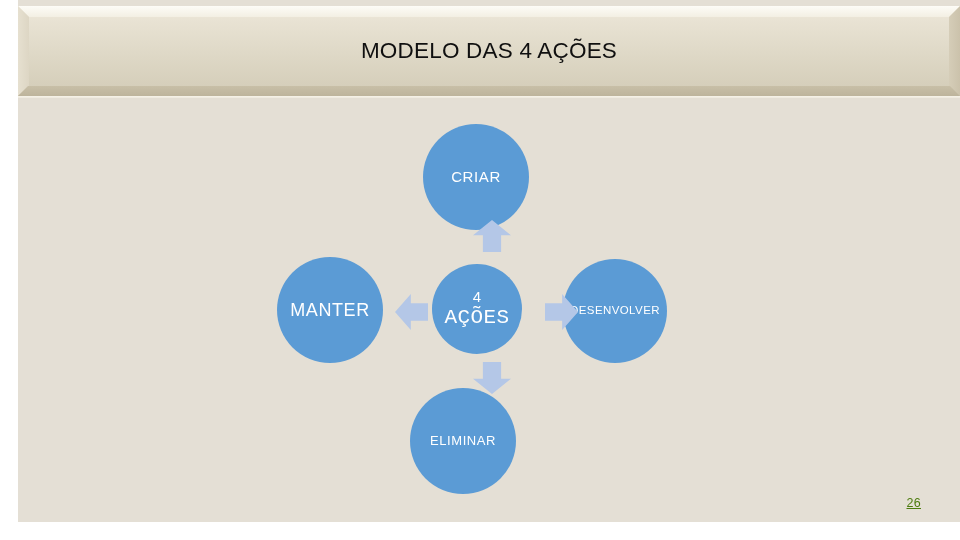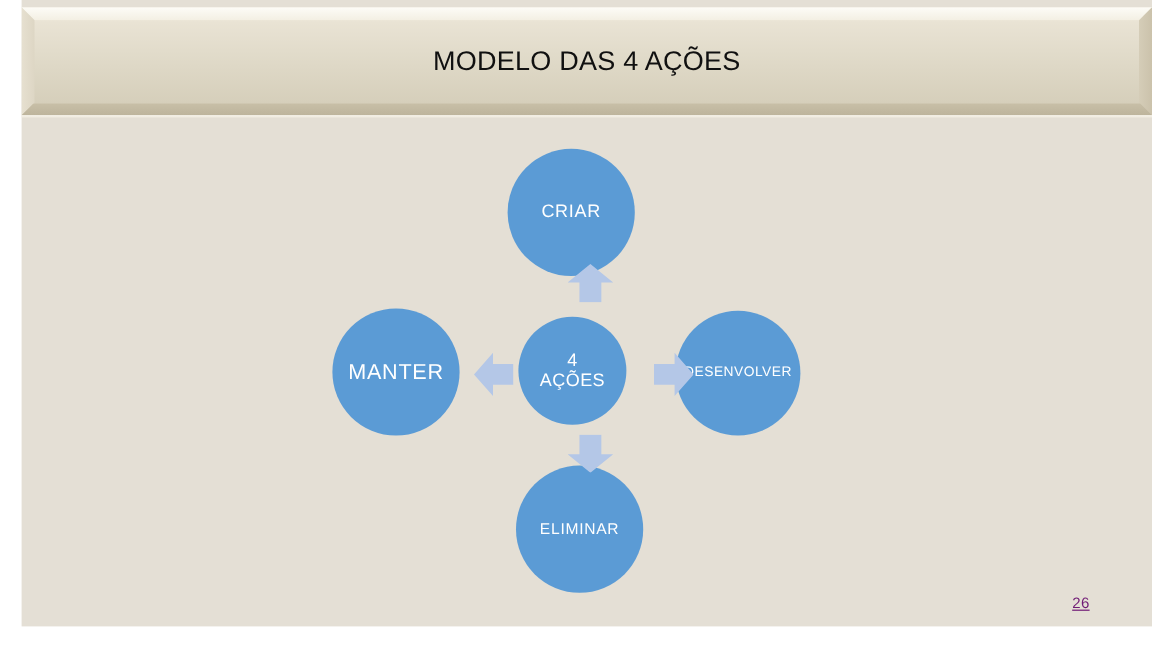--- a/index.html
+++ b/index.html
@@ -130,35 +130,35 @@
     letter-spacing: 0.6px;
   }
   .node-center {
     left: 414px; top: 168px;
     width: 90px; height: 90px;
     font-size: 15px;
     letter-spacing: 0.4px;
     flex-direction: column;
   }
   .node-center .n-num { font-size: 15px; }
-  .node-center .n-word { font-size: 15px; }
+  .node-center .n-word { font-size: 21px; font-family: Liberation Mono, monospace; }
   .node-manter {
     left: 259px; top: 161px;
     width: 106px; height: 106px;
     font-size: 18px;
     letter-spacing: 0.6px;
   }
   .node-desenvolver {
     left: 545px; top: 163px;
     width: 104px; height: 104px;
     font-size: 11.5px;
     letter-spacing: 0.4px;
   }
   .node-eliminar {
-    left: 412px; top: 292px;
+    left: 392px; top: 292px;
     width: 106px; height: 106px;
     font-size: 13px;
     letter-spacing: 0.6px;
   }
 
   
   .arrow {
     position: absolute;
     background: #b4c7e7;
   }
@@ -179,24 +179,24 @@
   }
   .arrow-right {
     left: 527px; top: 198px;
     width: 33px; height: 36px;
     clip-path: polygon(100% 50%, 52% 100%, 52% 74%, 0% 74%, 0% 26%, 52% 26%, 52% 0%);
   }
 
   
   .page-number {
     position: absolute;
-    right: 52px;
+    right: 39px;
     bottom: 12px;
     font-size: 12.5px;
-    color: #701a75;
+    color: #4d7c0f;
     letter-spacing: 0.3px;
     text-decoration: underline;
   }
 </style>
 </head>
 <body>
 
 <div class="slide">
 
   <div class="title-banner">

